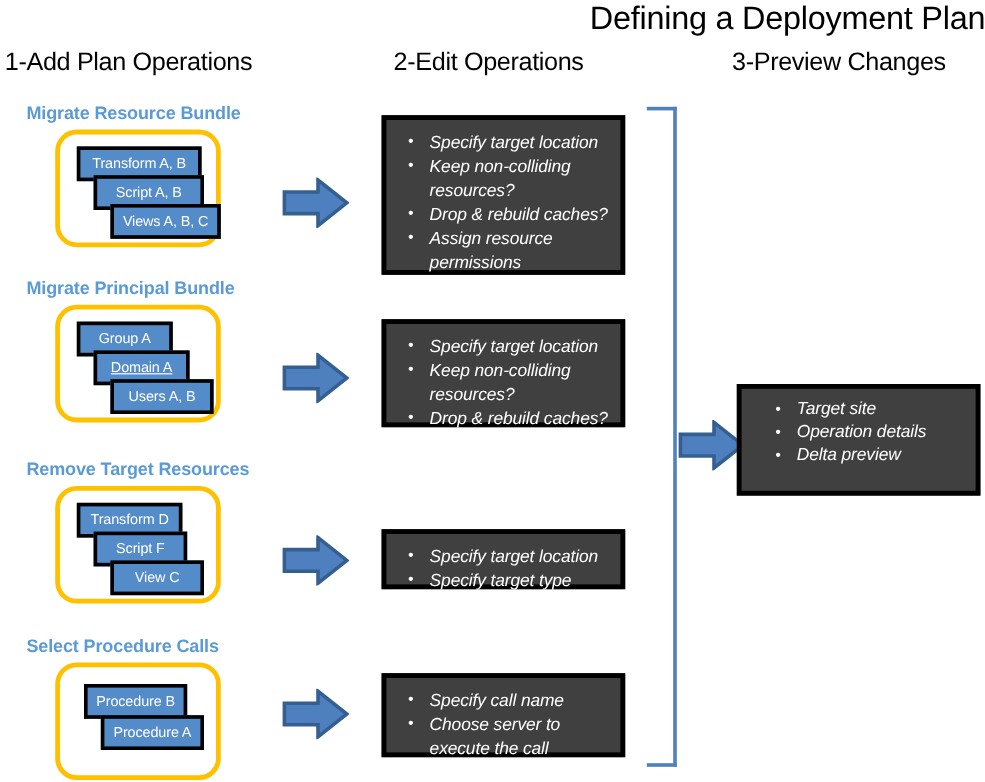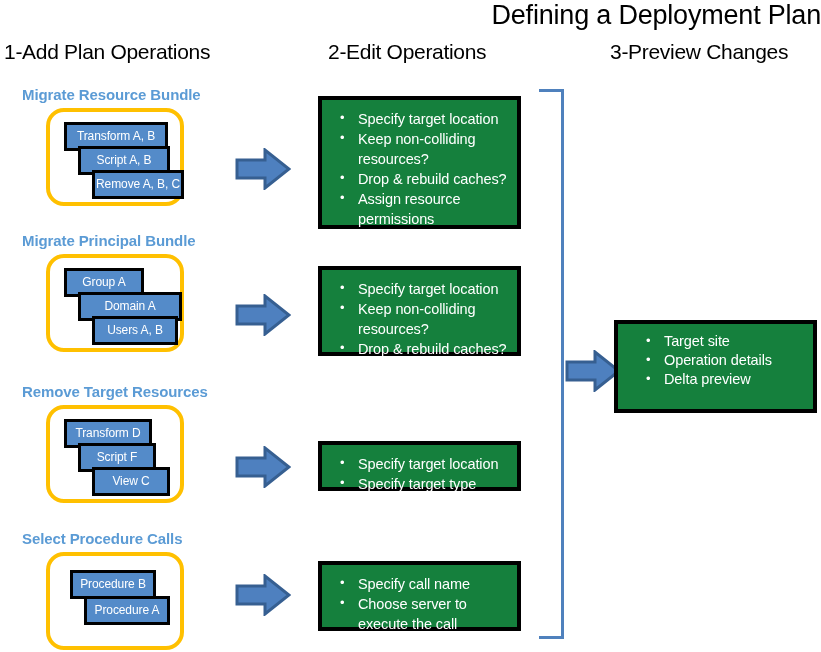--- a/index.html
+++ b/index.html
@@ -87,24 +87,25 @@
   
   .arrow {
     position: absolute;
     width: 56px;
     height: 42px;
   }
 
   
   .panel {
     position: absolute;
-    background: #15803d;
+    background: #404040;
     border: 4px solid #000000;
     box-sizing: border-box;
     padding: 9px 10px 9px 14px;
+    font-style: italic;
   }
   .panel ul {
     margin: 0;
     padding: 0;
     list-style: none;
   }
   .panel li {
     position: relative;
     color: #ffffff;
     font-size: 14.5px;
@@ -166,21 +167,21 @@
 
   <div class="col-head" id="col-head-1">1-Add Plan Operations</div>
   <div class="col-head" id="col-head-2">2-Edit Operations</div>
   <div class="col-head" id="col-head-3">3-Preview Changes</div>
 
   <div class="group" style="top:86px">
     <div class="group-title">Migrate Resource Bundle</div>
     <div class="ring"></div>
     <div class="card" style="left:64px; top:36px; width:104px;">Transform A, B</div>
     <div class="card" style="left:78px; top:60px; width:92px;">Script A, B</div>
-    <div class="card" style="left:92px; top:84px; width:92px;">Remove A, B, C</div>
+    <div class="card" style="left:92px; top:84px; width:92px;">Views A, B, C</div>
   </div>
 
   <div class="arrow" style="left:235px; top:148px">
     <svg width="56" height="42" viewBox="0 0 56 42">
       <polygon points="2,12 30,12 30,2 54,21 30,40 30,30 2,30" fill="#4E80BF" stroke="#365F91" stroke-width="3" stroke-linejoin="miter"></polygon>
     </svg>
   </div>
 
   <div class="panel" id="panel-1" style="left:318px; top:96px; width:203px; height:133px;">
     <ul>
@@ -188,21 +189,21 @@
       <li>Keep non-colliding resources?</li>
       <li>Drop &amp; rebuild caches?</li>
       <li>Assign resource permissions</li>
     </ul>
   </div>
 
   <div class="group" style="top:232px">
     <div class="group-title">Migrate Principal Bundle</div>
     <div class="ring"></div>
     <div class="card" style="left:64px; top:36px; width:80px;">Group A</div>
-    <div class="card" style="left:78px; top:60px; width:104px;">Domain A</div>
+    <div class="card" style="left:78px; top:60px; width:80px;text-decoration:underline;">Domain A</div>
     <div class="card" style="left:92px; top:84px; width:86px;">Users A, B</div>
   </div>
 
   <div class="arrow" style="left:235px; top:294px">
     <svg width="56" height="42" viewBox="0 0 56 42">
       <polygon points="2,12 30,12 30,2 54,21 30,40 30,30 2,30" fill="#4E80BF" stroke="#365F91" stroke-width="3" stroke-linejoin="miter"></polygon>
     </svg>
   </div>
 
   <div class="panel" id="panel-2" style="left:318px; top:266px; width:203px; height:90px;">

